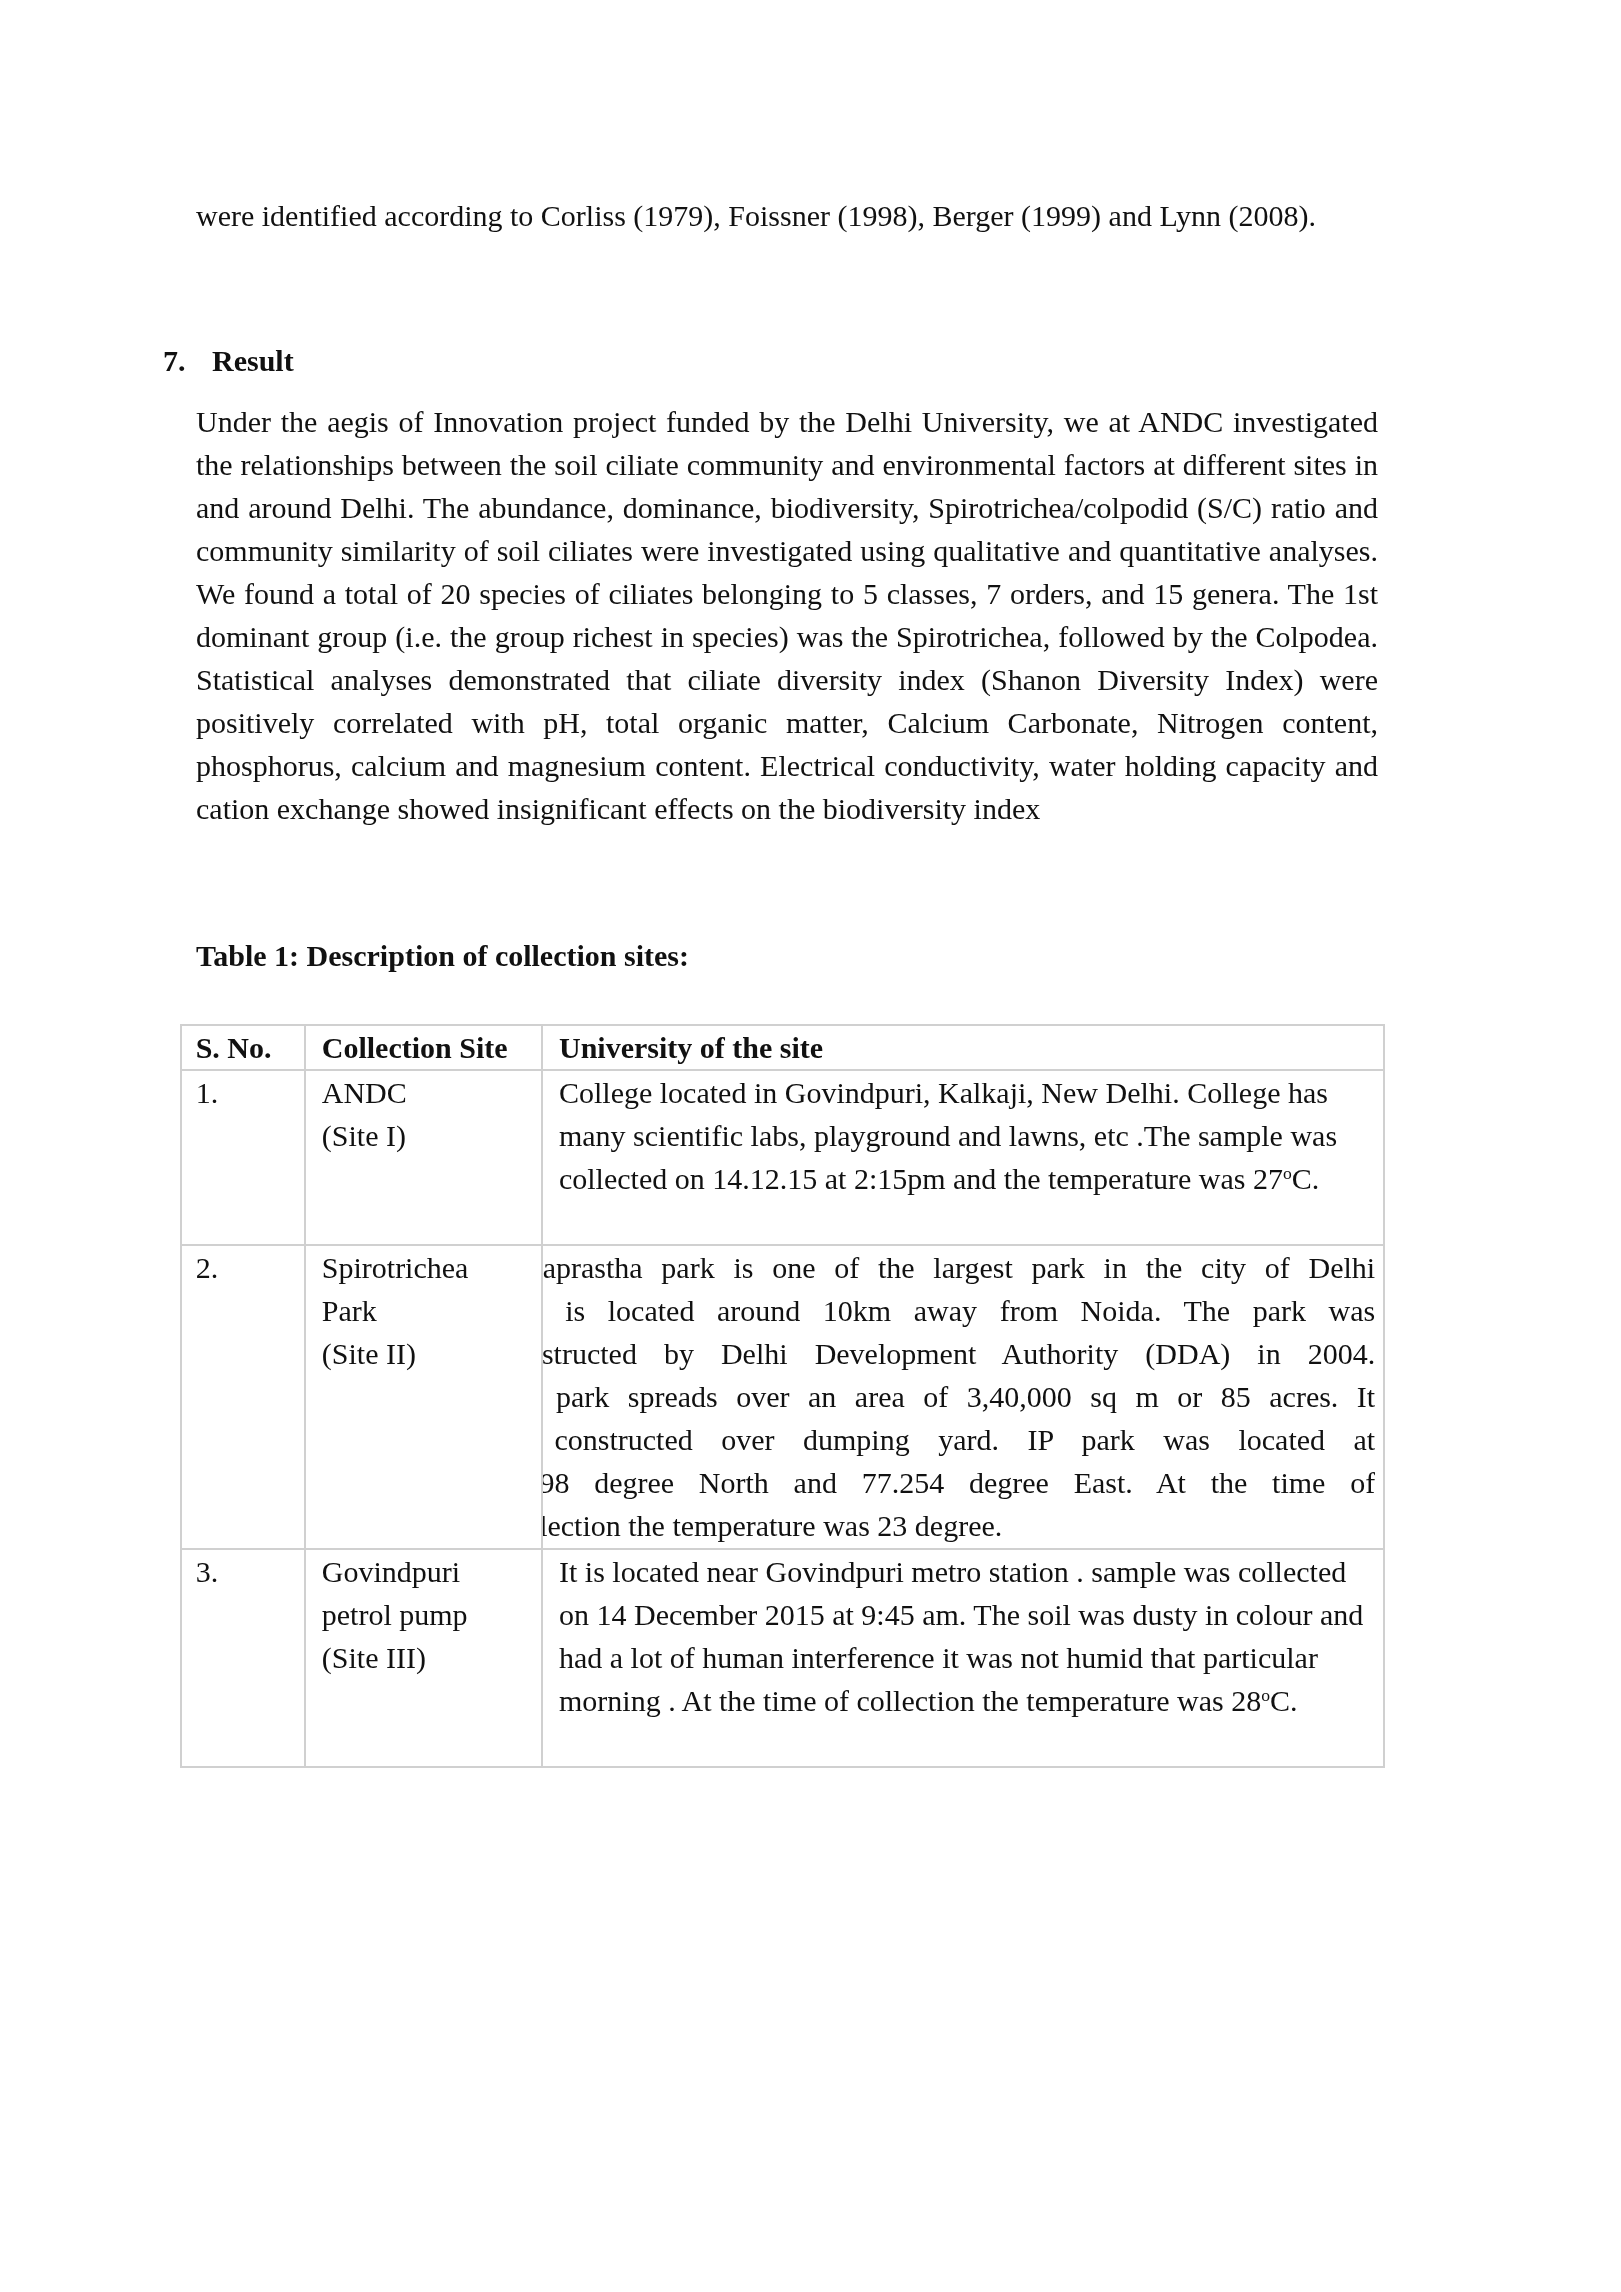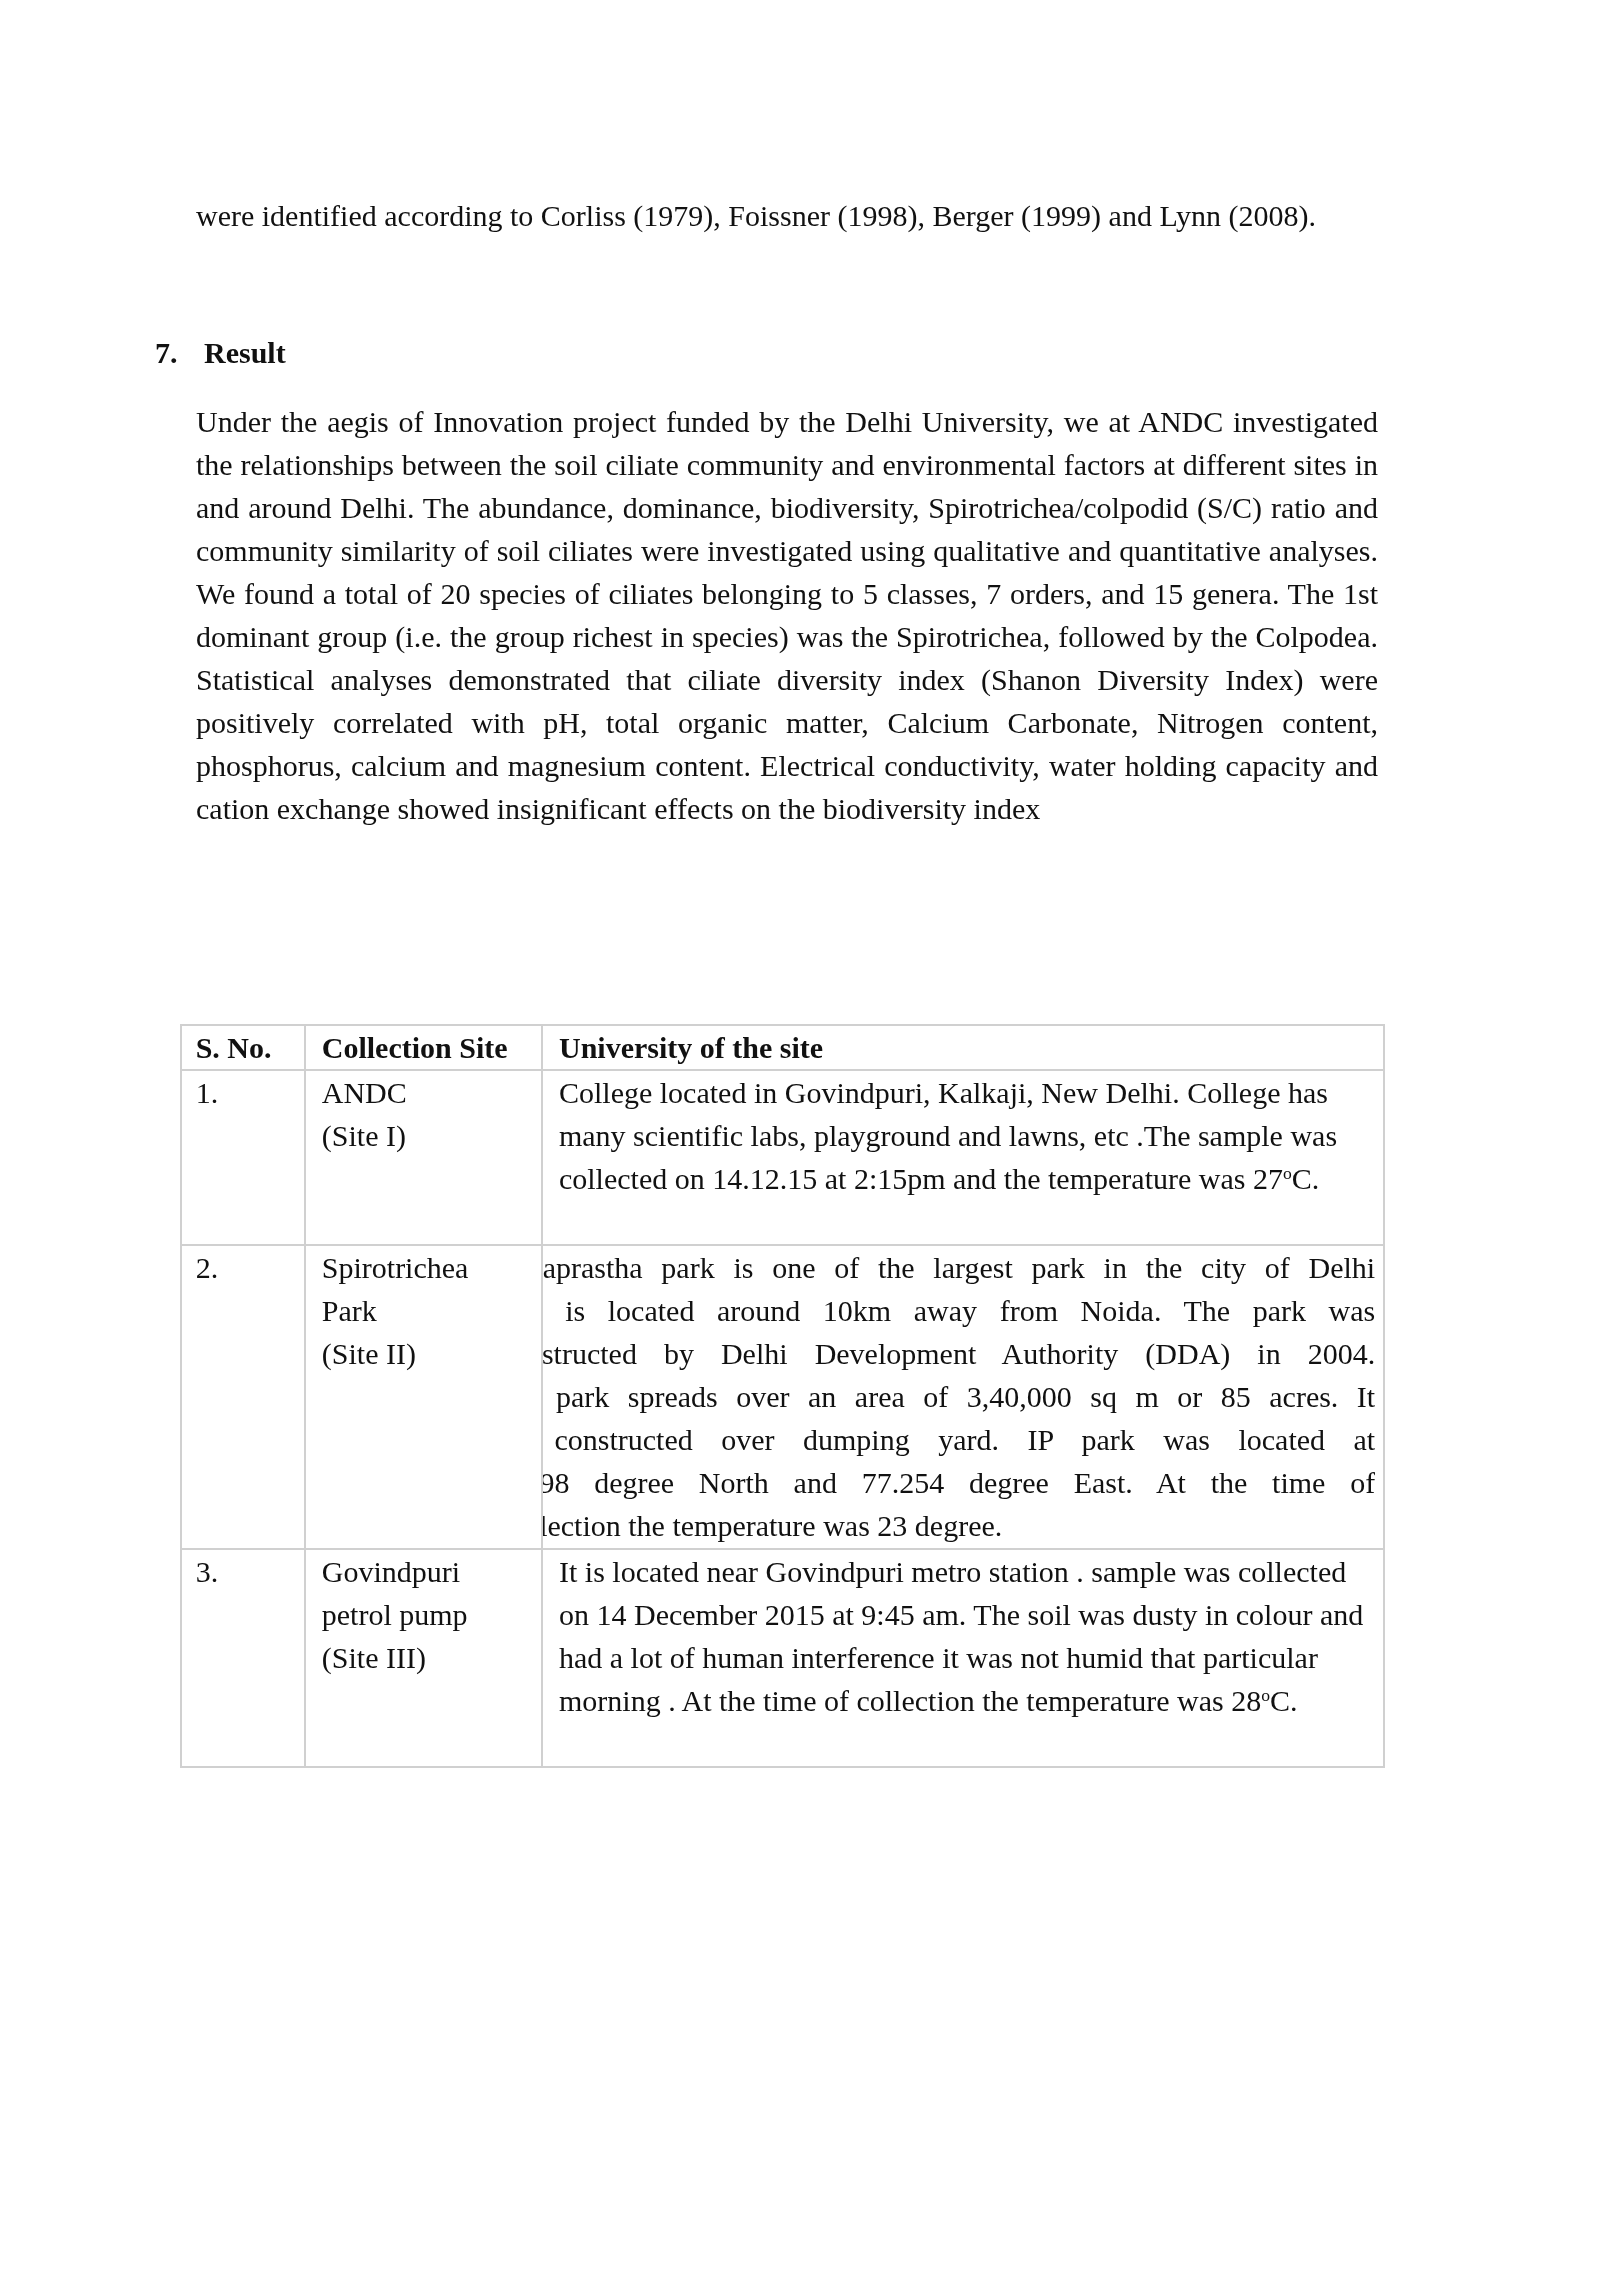--- a/index.html
+++ b/index.html
@@ -31,21 +31,21 @@
       margin: 0;
     }
     .p-top { top: 194px; }
     .heading {
       position: absolute;
       left: 147px;
       top: 323px;
       font-size: 30px;
       font-weight: bold;
       line-height: 43px;
-      margin: 8px;
+      margin: 16px;
     }
     .heading .num {
       display: inline-block;
       width: 49px;
     }
     .p-result { top: 400px; }
     .table-caption {
       position: absolute;
       left: 196px;
       top: 934px;
@@ -121,20 +121,21 @@
 <div class="page">
 
   <p class="para p-top">were identified according to Corliss (1979), Foissner (1998), Berger (1999) and Lynn (2008).</p>
 
   <h2 class="heading">
     <span class="num">7.</span><span>Result</span>
   </h2>
 
   <p class="para p-result">Under the aegis of Innovation project funded by the Delhi University, we at ANDC investigated the relationships between the soil ciliate community and environmental factors at different sites in and around Delhi. The abundance, dominance, biodiversity, Spirotrichea/colpodid (S/C) ratio and community similarity of soil ciliates were investigated using qualitative and quantitative analyses. We found a total of 20 species of ciliates belonging to 5 classes, 7 orders, and 15 genera. The 1st dominant group (i.e. the group richest in species) was the Spirotrichea, followed by the Colpodea. Statistical analyses demonstrated that ciliate diversity index (Shanon Diversity Index) were positively correlated with pH, total organic matter, Calcium Carbonate, Nitrogen content, phosphorus, calcium and magnesium content. Electrical conductivity, water holding capacity and cation exchange showed insignificant effects on the biodiversity index</p>
 
+  <p class="table-caption">Table 1: Description of collection sites:</p>
 
   <table class="sites">
     <colgroup>
       <col class="col1">
       <col class="col2">
       <col class="col3">
     </colgroup>
     <thead>
       <tr>
         <th class="cell-pad2">S. No.</th>

